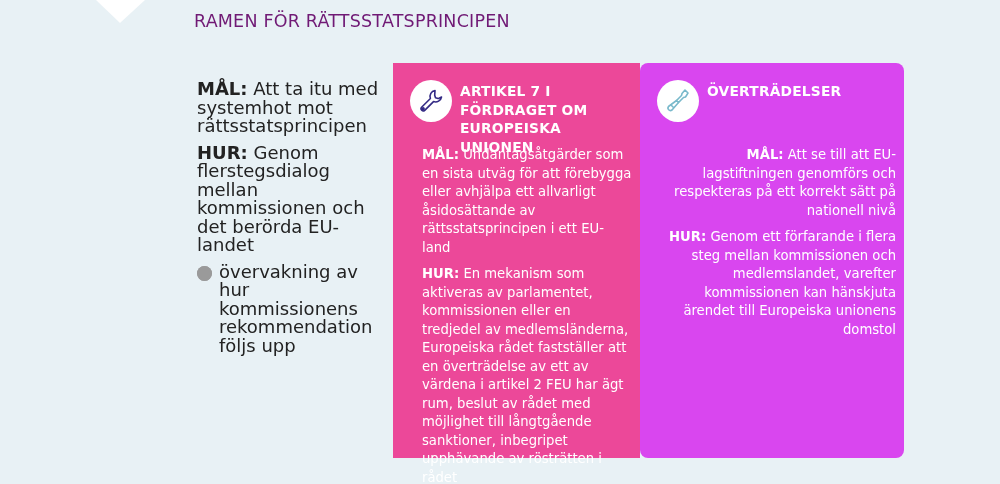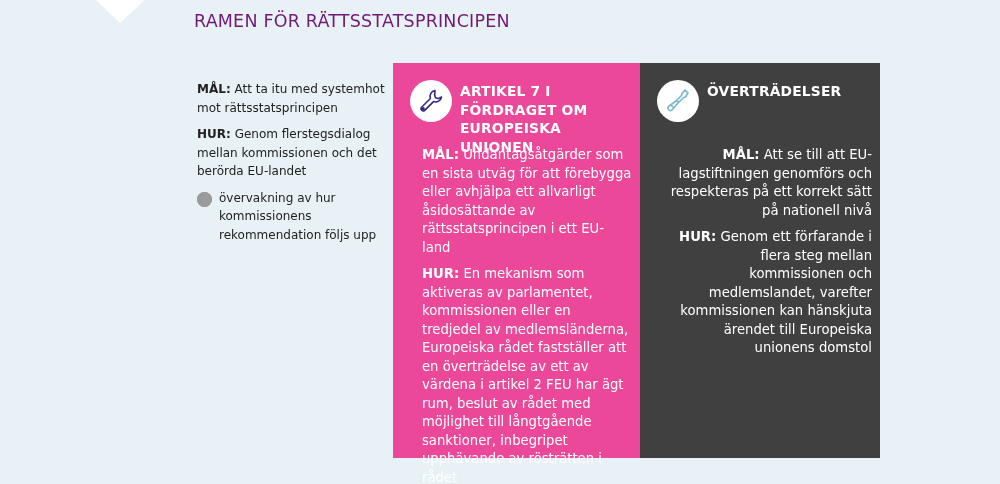--- a/index.html
+++ b/index.html
@@ -16,37 +16,37 @@
     border-right:25px solid transparent;
     border-top:23px solid #ffffff;
   }
   .title {
     position:absolute; left:194px; top:11px;
     font-size:17.5px; color:#701a75; letter-spacing:0.2px;
     font-family:"DejaVu Sans", sans-serif;
   }
   .leftcol {
     position:absolute; left:197px; top:80px; width:190px;
-    font-size:12px; line-height:18.5px; color:#222;
+    font-size:18px; line-height:18.5px; color:#222;
   }
   .leftcol p { margin:0 0 8px 0; }
   .lbl { font-weight:bold; }
   .bullets { list-style:none; margin:0; padding:0; }
   .bullets li { position:relative; padding-left:22px; margin-bottom:8px; }
   .dot {
     position:absolute; left:0; top:3px; width:15px; height:15px;
     border-radius:50%; background:#9a9a9a;
   }
   .panel {
     position:absolute; top:63px; height:395px;
     box-sizing:border-box; color:#ffffff;
     font-size:13.2px; line-height:18.5px;
   }
   .panel.purple { left:393px; width:247px; background:#ec4899; }
-  .panel.teal { left:640px; width:240px; background:#404040; }
+  .panel.teal { left:640px; width:264px; background:#d946ef;border-radius:8px; }
   .icon-circle {
     position:absolute; left:17px; top:17px; width:42px; height:42px;
     border-radius:50%; background:#fff;
     display:flex; align-items:center; justify-content:center;
   }
   .ptitle {
     position:absolute; left:67px; top:19px; right:8px;
     font-weight:bold; font-size:13.8px; line-height:18.5px;
     letter-spacing:0.2px;
   }

